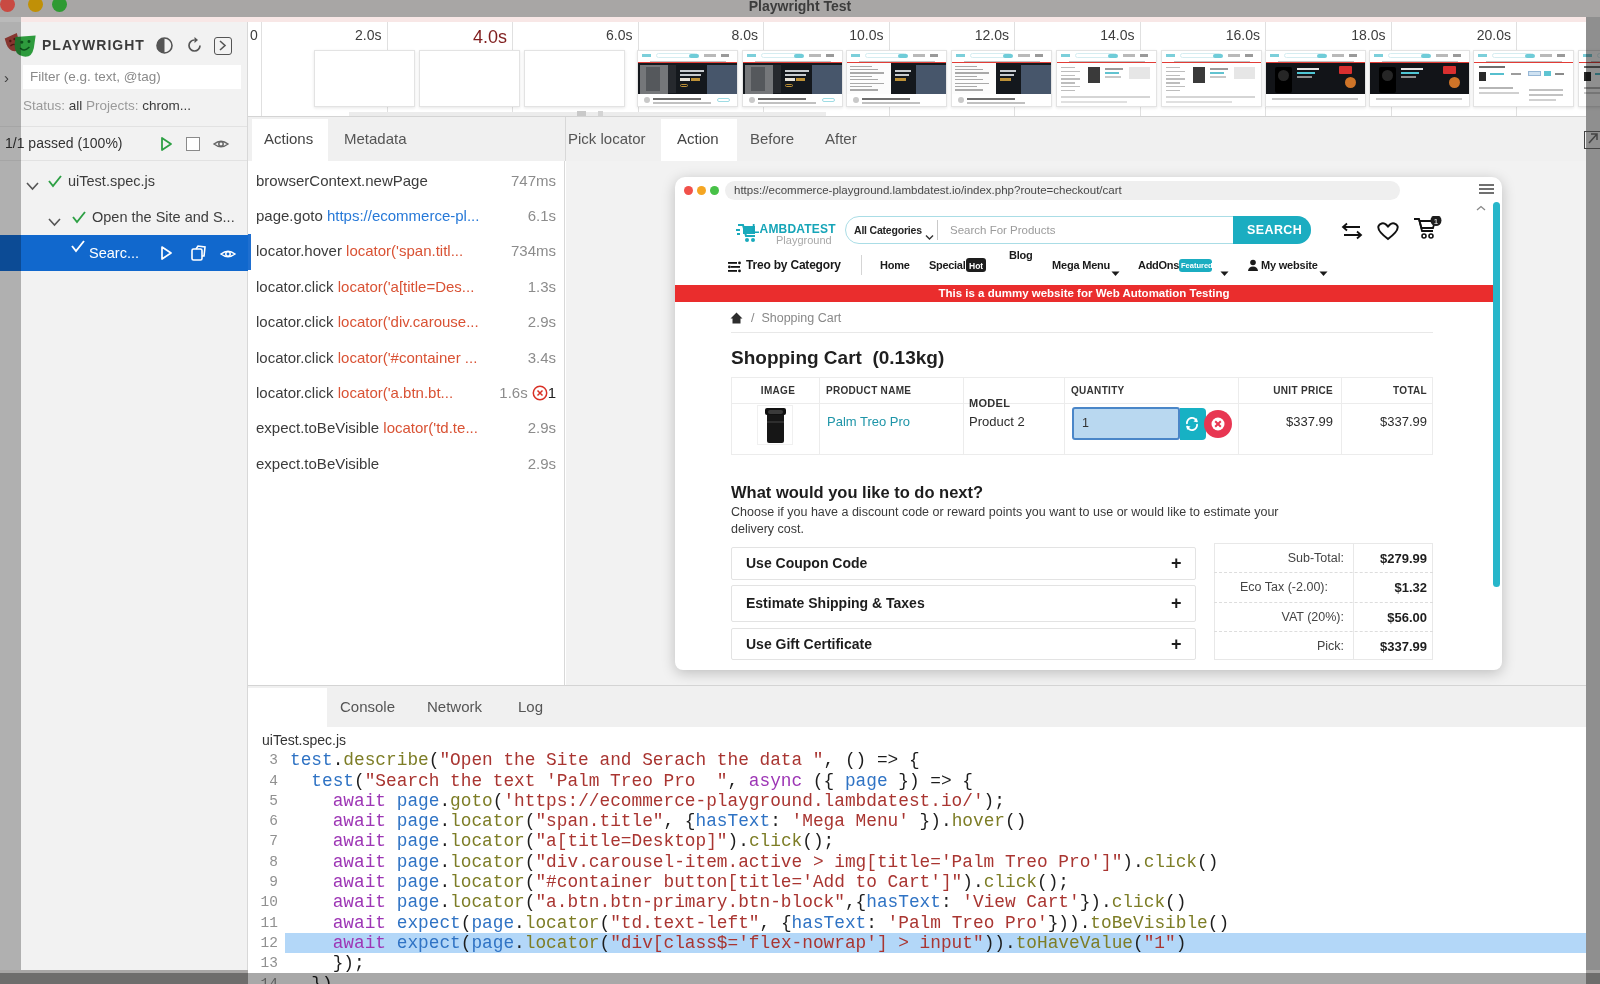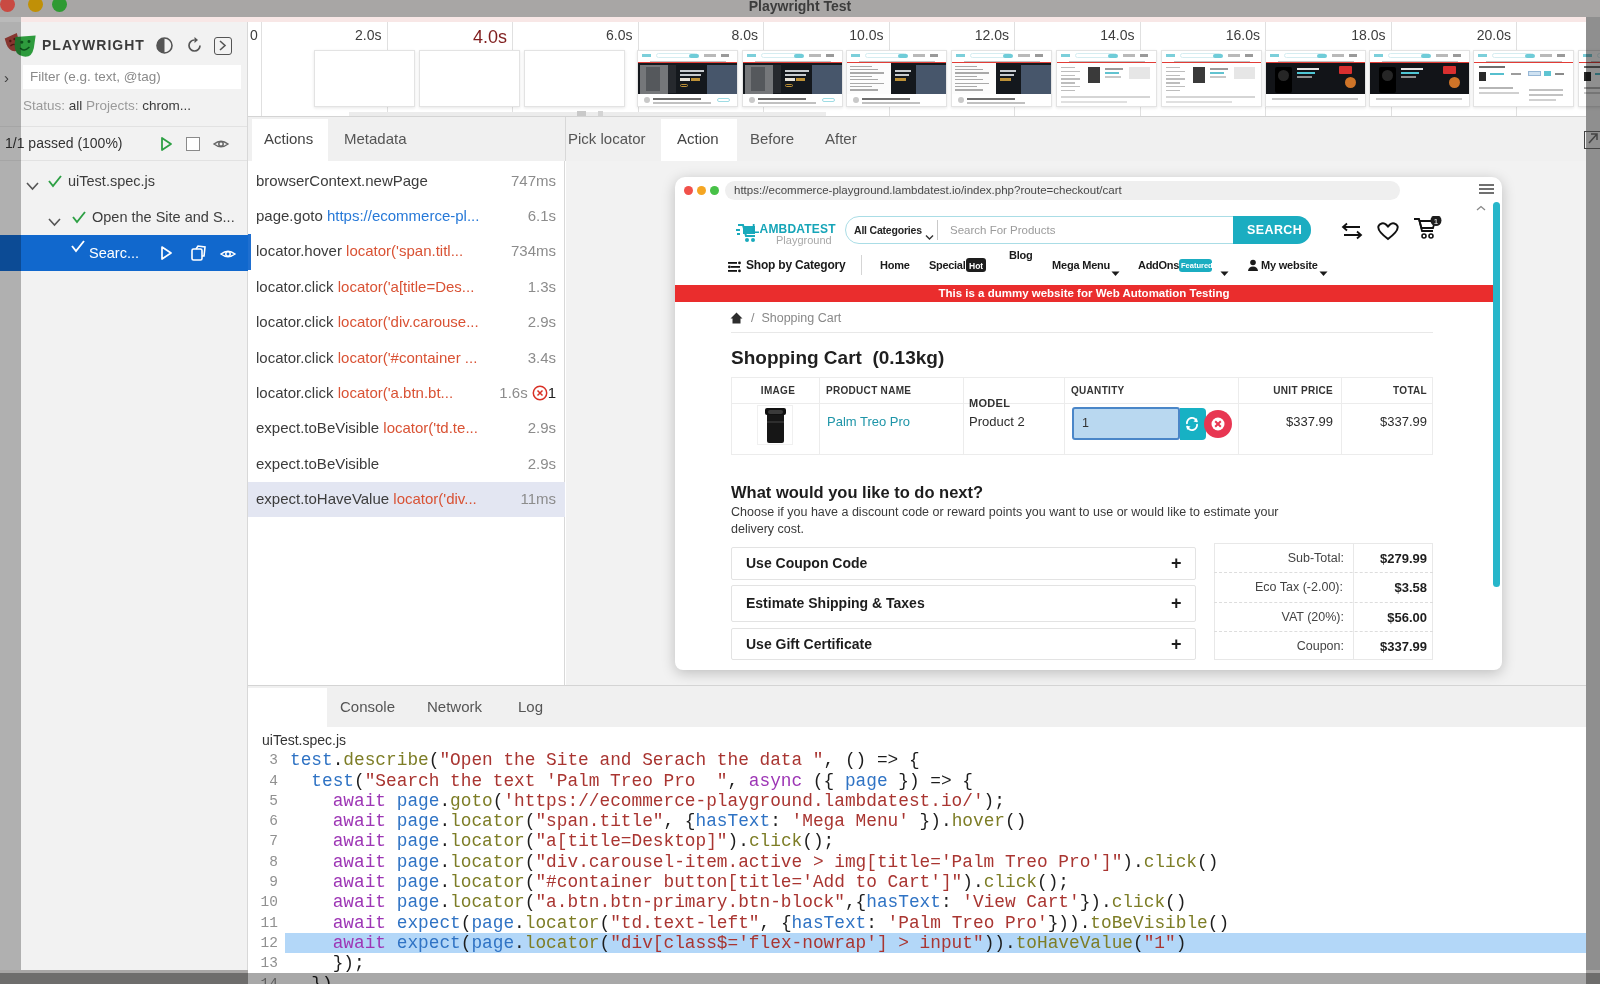--- a/index.html
+++ b/index.html
@@ -407,24 +407,20 @@
           </svg><span style="color:#222;">1</span></div>
       </div>
 <div style="position:absolute;left:0;top:250.3px;width:317px;height:35.4px;white-space:nowrap;overflow:hidden;">
         <div style="position:absolute;left:8px;top:8px;">expect.toBeVisible <span style="color:#d95234;">locator('td.te...</span></div>
         <div style="position:absolute;right:9px;top:8px;"><span style="color:#8c8c8c;">2.9s</span></div>
       </div>
 <div style="position:absolute;left:0;top:285.7px;width:317px;height:35.4px;white-space:nowrap;overflow:hidden;">
         <div style="position:absolute;left:8px;top:8px;">expect.toBeVisible </div>
         <div style="position:absolute;right:9px;top:8px;"><span style="color:#8c8c8c;">2.9s</span></div>
       </div>
-<div style="position:absolute;left:0;top:321.1px;width:317px;height:35.4px;background:#e3e6f2;white-space:nowrap;overflow:hidden;">
-        <div style="position:absolute;left:8px;top:8px;">expect.toHaveValue <span style="color:#d95234;">locator('div...</span></div>
-        <div style="position:absolute;right:9px;top:8px;"><span style="color:#8c8c8c;">11ms</span></div>
-      </div>
     </div>
 
   <div class="abs" id="rightpanel" style="left:566px;top:144px;width:1020px;height:525px;background:#f2f2f2;">
       <div style="position:absolute;left:109px;top:16px;width:827px;height:493px;background:#fff;border-radius:10px 10px 8px 8px;box-shadow:0 3px 14px rgba(0,0,0,0.22);">
 <i style="left:8.5px;top:8.5px;width:9px;height:9px;border-radius:50%;background:#f1514a;"></i>
 <i style="left:21.5px;top:8.5px;width:9px;height:9px;border-radius:50%;background:#f5a623;"></i>
 <i style="left:34.5px;top:8.5px;width:9px;height:9px;border-radius:50%;background:#47c147;"></i>
 <i style="left:50px;top:4px;width:675px;height:19px;border-radius:9.5px;background:#efefef;"></i>
 <i style="left:59px;top:6.5px;font-size:11.5px;color:#474747;font-style:normal;">https://ecommerce-playground.lambdatest.io/index.php?route=checkout/cart</i>
 <i style="left:804px;top:7px;width:15px;height:1.8px;background:#707070;"></i>
@@ -469,21 +465,21 @@
             <text x="24" y="7.5" font-size="8" fill="#fff" text-anchor="middle" font-family="Liberation Sans">1</text>
           </svg></i>
 <i style="left:53px;top:82px;width:14px;height:12px;"><svg width="14" height="12">
 <rect x="0" y="1" width="9" height="1.8" fill="#111"></rect>
             <circle cx="11.5" cy="1.9" r="1.4" fill="#111"></circle>
 <rect x="3" y="5" width="9" height="1.8" fill="#111"></rect>
             <circle cx="1.4" cy="5.9" r="1.4" fill="#111"></circle>
 <rect x="0" y="9" width="9" height="1.8" fill="#111"></rect>
             <circle cx="11.5" cy="9.9" r="1.4" fill="#111"></circle>
           </svg></i>
-<i style="left:71px;top:81px;font-size:12px;letter-spacing:-0.2px;font-weight:bold;color:#1a1a1a;">Shop by Category</i>
+<i style="left:71px;top:81px;font-size:12px;letter-spacing:-0.2px;font-weight:bold;color:#1a1a1a;">Treo by Category</i>
 <i style="left:186px;top:78px;width:1px;height:20px;background:#d5d5d5;"></i>
 <i style="left:205px;top:82px;font-size:11px;letter-spacing:-0.2px;font-weight:bold;color:#1a1a1a;">Home</i>
 <i style="left:254px;top:82px;font-size:11px;letter-spacing:-0.3px;font-weight:bold;color:#1a1a1a;">Special</i>
 <i style="left:291px;top:81px;width:20px;height:13.5px;background:#1d1d1d;border-radius:3px;"></i>
 <i style="left:294px;top:84px;font-size:8.5px;font-weight:bold;color:#fff;">Hot</i>
 <i style="left:334px;top:72px;font-size:11px;letter-spacing:-0.2px;font-weight:bold;color:#1a1a1a;text-align:right;">Blog</i>
 <i style="left:377px;top:82px;font-size:11px;letter-spacing:-0.2px;font-weight:bold;color:#1a1a1a;">Mega Menu</i>
 <i style="left:436px;top:85.5px;"><svg width="9" height="6">
             <path d="M0.5 0.5 L4.5 5 L8.5 0.5" fill="#1a1a1a"></path>
           </svg></i>
@@ -556,25 +552,25 @@
 <i style="left:56px;top:451px;width:465px;height:32px;border:1px solid #e3e3e3;border-radius:2px;background:#fff;"></i>
 <i style="left:71px;top:459px;font-size:14px;font-weight:bold;color:#1d1d1d;">Use Gift Certificate</i>
 <i style="left:496px;top:457px;font-size:18px;font-weight:bold;color:#1d1d1d;">+</i>
 <i style="left:539px;top:366px;width:219px;height:117px;border:1px solid #e8e8e8;"></i>
 <i style="left:539px;top:395.3px;width:219px;height:0;border-top:1px dashed #ddd;"></i>
 <i style="left:539px;top:424.6px;width:219px;height:0;border-top:1px dashed #ddd;"></i>
 <i style="left:539px;top:453.9px;width:219px;height:0;border-top:1px dashed #ddd;"></i>
 <i style="left:678px;top:366px;width:1px;height:117px;background:#e8e8e8;"></i>
 <i style="left:549px;top:374px;width:120px;text-align:right;font-size:12.5px;color:#444;">Sub-Total:</i>
 <i style="left:684px;top:374px;width:68px;text-align:right;font-size:13px;font-weight:bold;color:#1d1d1d;">$279.99</i>
-<i style="left:580px;top:403px;width:120px;text-align:left;font-size:12.5px;color:#444;">Eco Tax (-2.00):</i>
-<i style="left:684px;top:403px;width:68px;text-align:right;font-size:13px;font-weight:bold;color:#1d1d1d;">$3.58</i>
+<i style="left:549px;top:403px;width:120px;text-align:center;font-size:12.5px;color:#444;">Eco Tax (-2.00):</i>
+<i style="left:684px;top:403px;width:68px;text-align:right;font-size:13px;font-weight:bold;color:#1d1d1d;">$1.32</i>
 <i style="left:549px;top:433px;width:120px;text-align:right;font-size:12.5px;color:#444;">VAT (20%):</i>
 <i style="left:684px;top:433px;width:68px;text-align:right;font-size:13px;font-weight:bold;color:#1d1d1d;">$56.00</i>
-<i style="left:549px;top:462px;width:120px;text-align:right;font-size:12.5px;color:#444;">Coupon:</i>
+<i style="left:549px;top:462px;width:120px;text-align:right;font-size:12.5px;color:#444;">Pick:</i>
 <i style="left:684px;top:462px;width:68px;text-align:right;font-size:13px;font-weight:bold;color:#1d1d1d;">$337.99</i>
 </div>
     </div>
 
   <div class="abs" style="left:248px;top:668px;width:1338px;height:1px;background:#d4d4d4;"></div>
   <div class="abs" style="left:248px;top:669px;width:1338px;height:41px;background:#f0f0f0;"></div>
   <div class="abs" style="left:248px;top:671px;width:79px;height:39px;background:#fff;"></div>
   <div class="abs" style="left:262px;top:681px;font-size:15px;color:#444;margin-top:36px;">Source</div>
   <div class="abs" style="left:340px;top:681px;font-size:15px;color:#555;">Console</div>
   <div class="abs" style="left:427px;top:681px;font-size:15px;color:#555;">Network</div>

